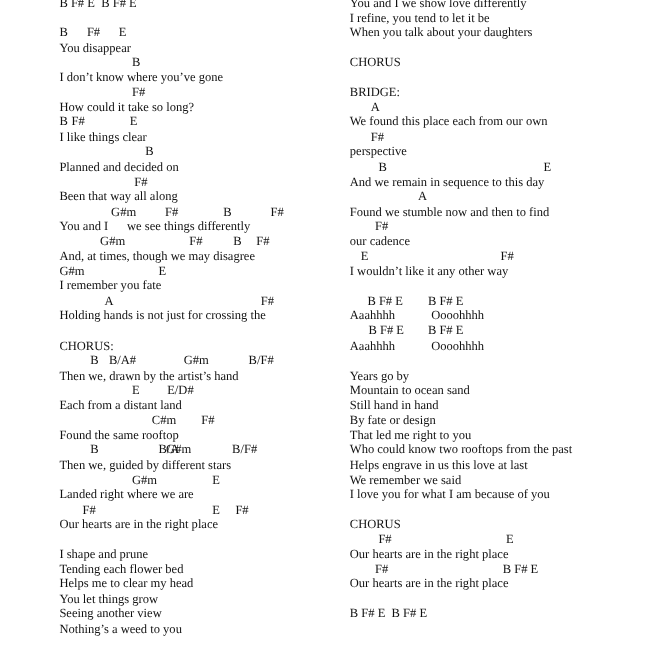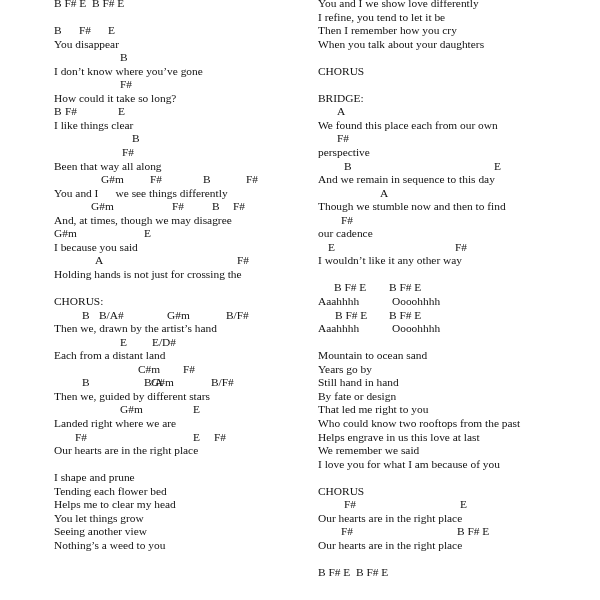--- a/index.html
+++ b/index.html
@@ -29,80 +29,81 @@
       <div class="line"></div>
       <div class="line"><span class="chord" style="left: 0px;">B</span><span class="chord" style="left: 25px;">F#</span><span class="chord" style="left: 54px;">E</span></div>
       <div class="line">You disappear</div>
       <div class="line"><span class="chord" style="left: 66px;">B</span></div>
       <div class="line">I don’t know where you’ve gone</div>
       <div class="line"><span class="chord" style="left: 66px;">F#</span></div>
       <div class="line">How could it take so long?</div>
       <div class="line"><span class="chord" style="left: 0px;">B</span><span class="chord" style="left: 11px;">F#</span><span class="chord" style="left: 64px;">E</span></div>
       <div class="line">I like things clear</div>
       <div class="line"><span class="chord" style="left: 78px;">B</span></div>
+      <div class="line">Planned and decided on</div>
       <div class="line"><span class="chord" style="left: 68px;">F#</span></div>
       <div class="line">Been that way all along</div>
       <div class="line"><span class="chord" style="left: 47px;">G#m</span><span class="chord" style="left: 96px;">F#</span><span class="chord" style="left: 149px;">B</span><span class="chord" style="left: 192px;">F#</span></div>
       <div class="line">You and I      we see things differently</div>
       <div class="line"><span class="chord" style="left: 37px;">G#m</span><span class="chord" style="left: 118px;">F#</span><span class="chord" style="left: 158px;">B</span><span class="chord" style="left: 179px;">F#</span></div>
       <div class="line">And, at times, though we may disagree</div>
       <div class="line"><span class="chord" style="left: 0px;">G#m</span><span class="chord" style="left: 90px;">E</span></div>
-      <div class="line">I because you said</div>
+      <div class="line">I remember you fate</div>
       <div class="line"><span class="chord" style="left: 41px;">A</span><span class="chord" style="left: 183px;">F#</span></div>
       <div class="line">Holding hands is not just for crossing the</div>
       <div class="line"></div>
       <div class="line">CHORUS:</div>
       <div class="line"><span class="chord" style="left: 28px;">B</span><span class="chord" style="left: 45px;">B/A#</span><span class="chord" style="left: 113px;">G#m</span><span class="chord" style="left: 172px;">B/F#</span></div>
       <div class="line">Then we, drawn by the artist’s hand</div>
       <div class="line"><span class="chord" style="left: 66px;">E</span><span class="chord" style="left: 98px;">E/D#</span></div>
       <div class="line">Each from a distant land</div>
       <div class="line"><span class="chord" style="left: 84px;">C#m</span><span class="chord" style="left: 129px;">F#</span></div>
+      <div class="line">Found the same rooftop</div>
       <div class="line"><span class="chord" style="left: 28px;">B</span><span class="chord" style="left: 56px; padding-left: 34px;">B/A</span><span class="chord" style="left: 97px;">G#m</span><span class="chord" style="left: 157px;">B/F#</span></div>
       <div class="line">Then we, guided by different stars</div>
       <div class="line"><span class="chord" style="left: 66px;">G#m</span><span class="chord" style="left: 139px;">E</span></div>
       <div class="line">Landed right where we are</div>
       <div class="line"><span class="chord" style="left: 21px;">F#</span><span class="chord" style="left: 139px;">E</span><span class="chord" style="left: 160px;">F#</span></div>
       <div class="line">Our hearts are in the right place</div>
       <div class="line"></div>
       <div class="line">I shape and prune</div>
       <div class="line">Tending each flower bed</div>
       <div class="line">Helps me to clear my head</div>
       <div class="line">You let things grow</div>
       <div class="line">Seeing another view</div>
       <div class="line">Nothing’s a weed to you</div>
     </div>
   <div class="col right">
       <div class="line">You and I we show love differently</div>
       <div class="line">I refine, you tend to let it be</div>
-      <div class="line">Then I remember how you cry</div>
       <div class="line">When you talk about your daughters</div>
       <div class="line"></div>
       <div class="line">CHORUS</div>
       <div class="line"></div>
       <div class="line">BRIDGE:</div>
       <div class="line"><span class="chord" style="left: 19px;">A</span></div>
       <div class="line">We found this place each from our own</div>
       <div class="line"><span class="chord" style="left: 19px;">F#</span></div>
       <div class="line">perspective</div>
       <div class="line"><span class="chord" style="left: 26px;">B</span><span class="chord" style="left: 176px;">E</span></div>
       <div class="line">And we remain in sequence to this day</div>
       <div class="line"><span class="chord" style="left: 62px;">A</span></div>
-      <div class="line">Though we stumble now and then to find</div>
+      <div class="line">Found we stumble now and then to find</div>
       <div class="line"><span class="chord" style="left: 23px;">F#</span></div>
       <div class="line">our cadence</div>
       <div class="line"><span class="chord" style="left: 10px;">E</span><span class="chord" style="left: 137px;">F#</span></div>
       <div class="line">I wouldn’t like it any other way</div>
       <div class="line"></div>
       <div class="line"><span class="chord" style="left: 16px;">B F# E</span><span class="chord" style="left: 71px;">B F# E</span></div>
       <div class="line"><span class="chord" style="left: 0px;">Aaahhhh</span><span class="chord" style="left: 74px;">Oooohhhh</span></div>
       <div class="line"><span class="chord" style="left: 17px;">B F# E</span><span class="chord" style="left: 71px;">B F# E</span></div>
       <div class="line"><span class="chord" style="left: 0px;">Aaahhhh</span><span class="chord" style="left: 74px;">Oooohhhh</span></div>
       <div class="line"></div>
+      <div class="line">Years go by</div>
       <div class="line">Mountain to ocean sand</div>
-      <div class="line">Years go by</div>
       <div class="line">Still hand in hand</div>
       <div class="line">By fate or design</div>
       <div class="line">That led me right to you</div>
       <div class="line">Who could know two rooftops from the past</div>
       <div class="line">Helps engrave in us this love at last</div>
       <div class="line">We remember we said</div>
       <div class="line">I love you for what I am because of you</div>
       <div class="line"></div>
       <div class="line">CHORUS</div>
       <div class="line"><span class="chord" style="left: 26px;">F#</span><span class="chord" style="left: 142px;">E</span></div>

